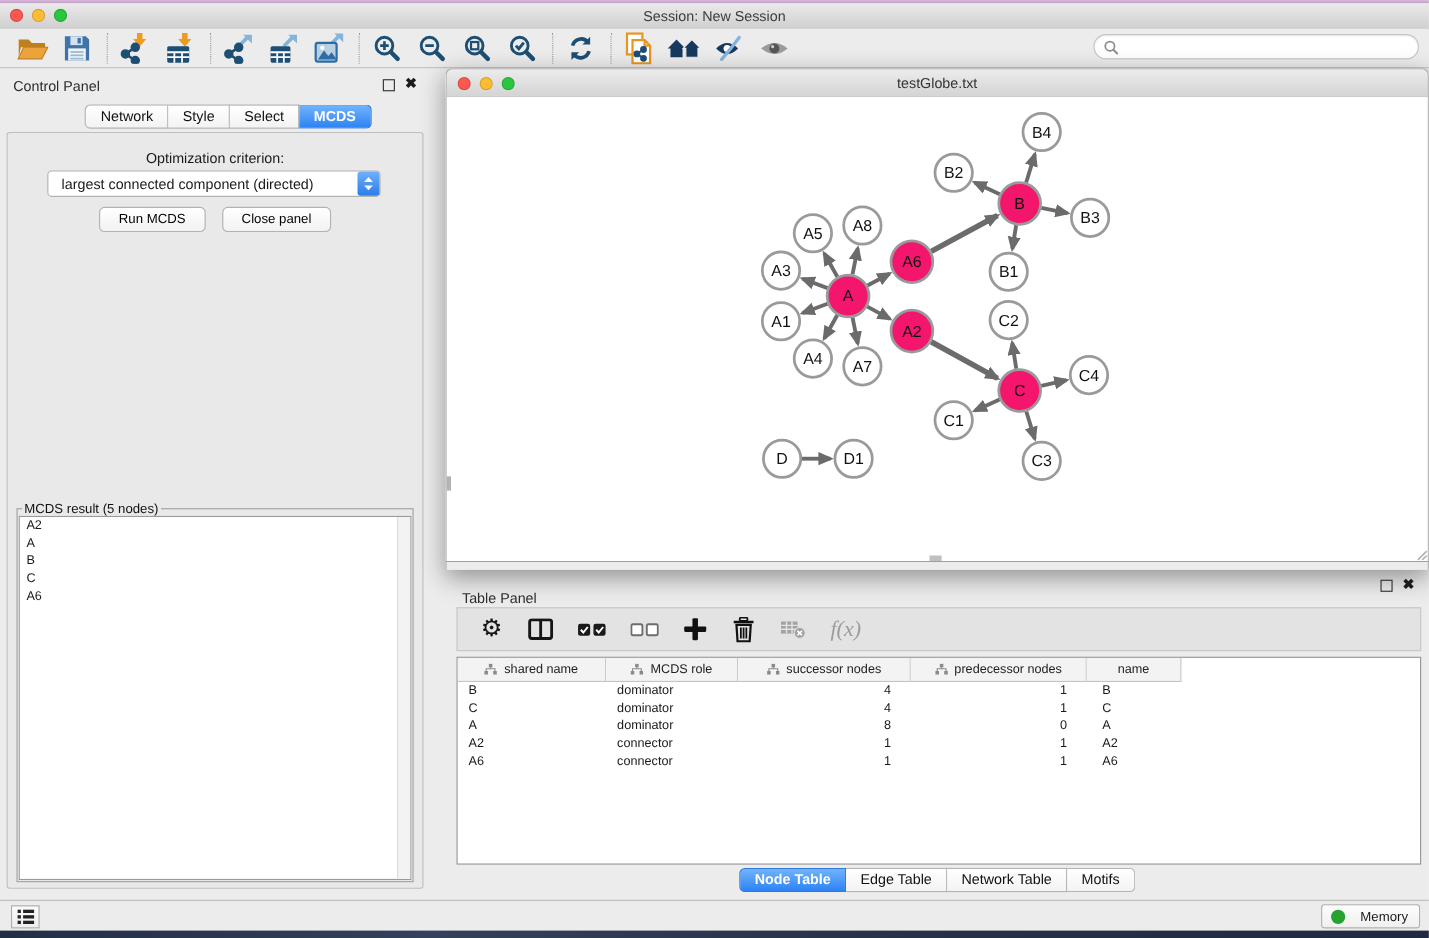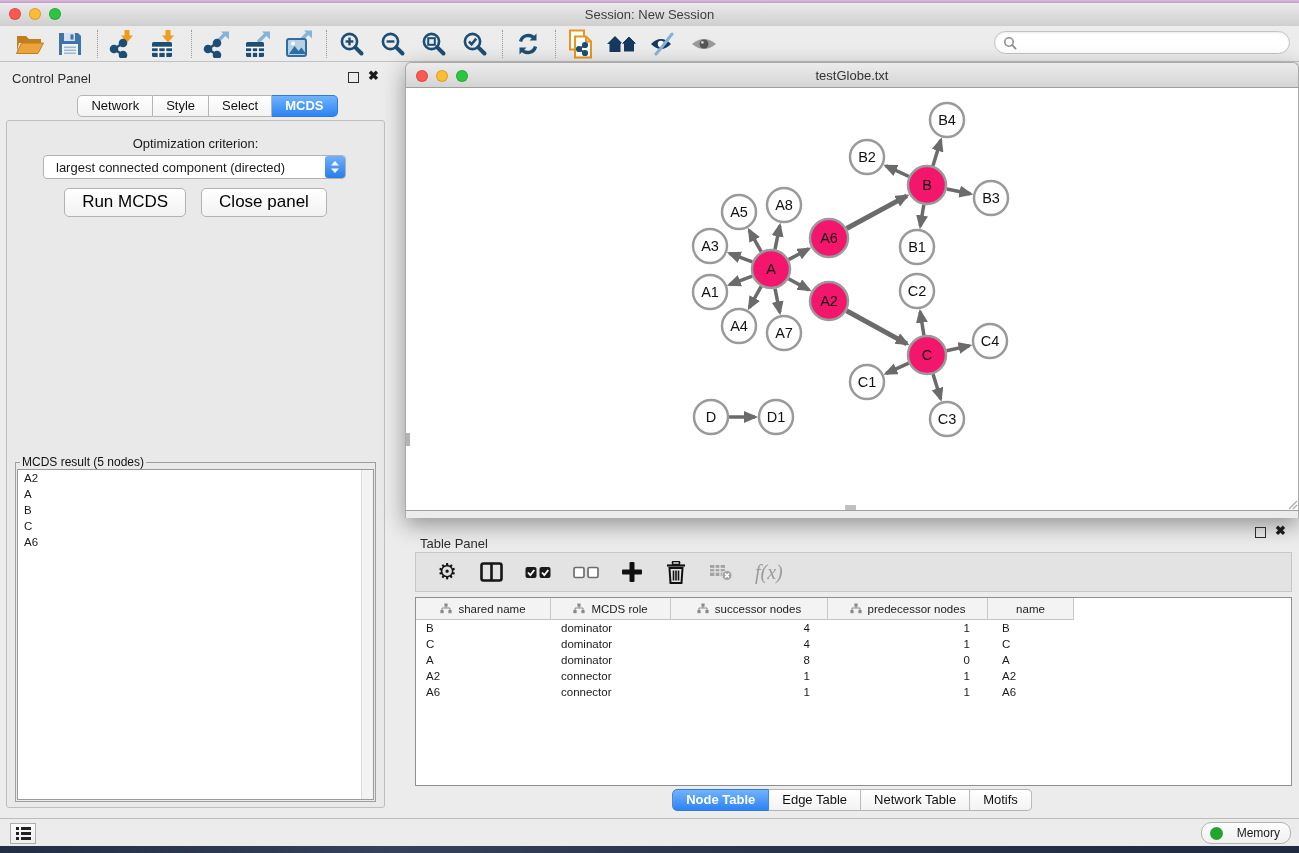--- a/index.html
+++ b/index.html
@@ -50,21 +50,21 @@
   .cp-content { position:absolute; left:6px; right:6px; top:58px; bottom:10px;
                 background:#e9e9e9; border:1px solid #bfbfbf; border-radius:3px; }
   .opt-label { position:absolute; top:15px; width:100%; text-align:center; font-size:13px; }
   .criterion { position:absolute; left:36px; right:38px; top:34px; height:24px; background:#fff;
                border:1px solid #b2b2b2; border-radius:4px; display:flex; align-items:center; }
   .criterion .val { flex:1; font-size:13px; padding-left:12px; white-space:nowrap; overflow:hidden; }
   .criterion .spin { width:20px; height:22px; border-radius:3px; margin-right:0;
                      background:linear-gradient(#6fb0fb,#2a7ce8); display:flex; align-items:center; justify-content:center; }
   .cp-buttons { position:absolute; top:67px; width:100%; display:flex; justify-content:center; gap:15px; }
   .btn { background:linear-gradient(#ffffff,#f2f2f2); border:1px solid #b2b2b2; border-radius:5px;
-         font-size:17px; padding:3px 17px 4px; font-family:"Liberation Sans",sans-serif; }
+         font-size:12px; padding:3px 17px 4px; font-family:"Liberation Sans",sans-serif; }
   fieldset.mcds { position:absolute; left:8px; right:8px; top:334px; bottom:5px;
                   border:1px solid #9f9f9f; }
   fieldset.mcds legend { font-size:12px; margin-left:4px; padding:0 2px; color:#111; }
   .mcds-list { position:absolute; left:1px; right:1px; top:0; bottom:1px; background:#fff;
                border:1px solid #9a9a9a; overflow:hidden; }
   .mcds-scroll { position:absolute; right:0; top:0; bottom:0; width:12px; background:#f3f3f3;
                  border-left:1px solid #dcdcdc; }
   .mcds-item { font-size:11.5px; padding:1.5px 0 1.5px 6px; line-height:13px; }
 
   
@@ -98,21 +98,21 @@
   .tbl-cell { overflow:hidden; white-space:nowrap; padding-top:1.5px; }
   .tp-tabs { position:absolute; bottom:7px; left:50%; transform:translateX(-50%); }
 
   
   .status-bar { position:absolute; left:0; top:818px; width:100%; height:28px; background:#ececec;
                 border-top:1px solid #bdbdbd; }
   .sb-list-btn { position:absolute; left:10px; top:4px; width:26px; height:21px;
                  background:linear-gradient(#fbfbfb,#eeeeee); border:1px solid #adadad;
                  display:flex; align-items:center; justify-content:center; }
   .sb-memory { position:absolute; right:8px; top:3px; height:22px; background:linear-gradient(#fdfdfd,#f0f0f0);
-               border:1px solid #b2b2b2; border-radius:10px; display:flex; align-items:center;
+               border:1px solid #b2b2b2; border-radius:3px; display:flex; align-items:center;
                gap:14px; padding:0 10px 0 8px; font-size:12px; }
   .mem-dot { width:13px; height:13px; border-radius:50%; }
 
   svg { display:block; }
 </style>
 </head>
 <body>
 
 <div id="app">
   <div class="strip-top"></div>

